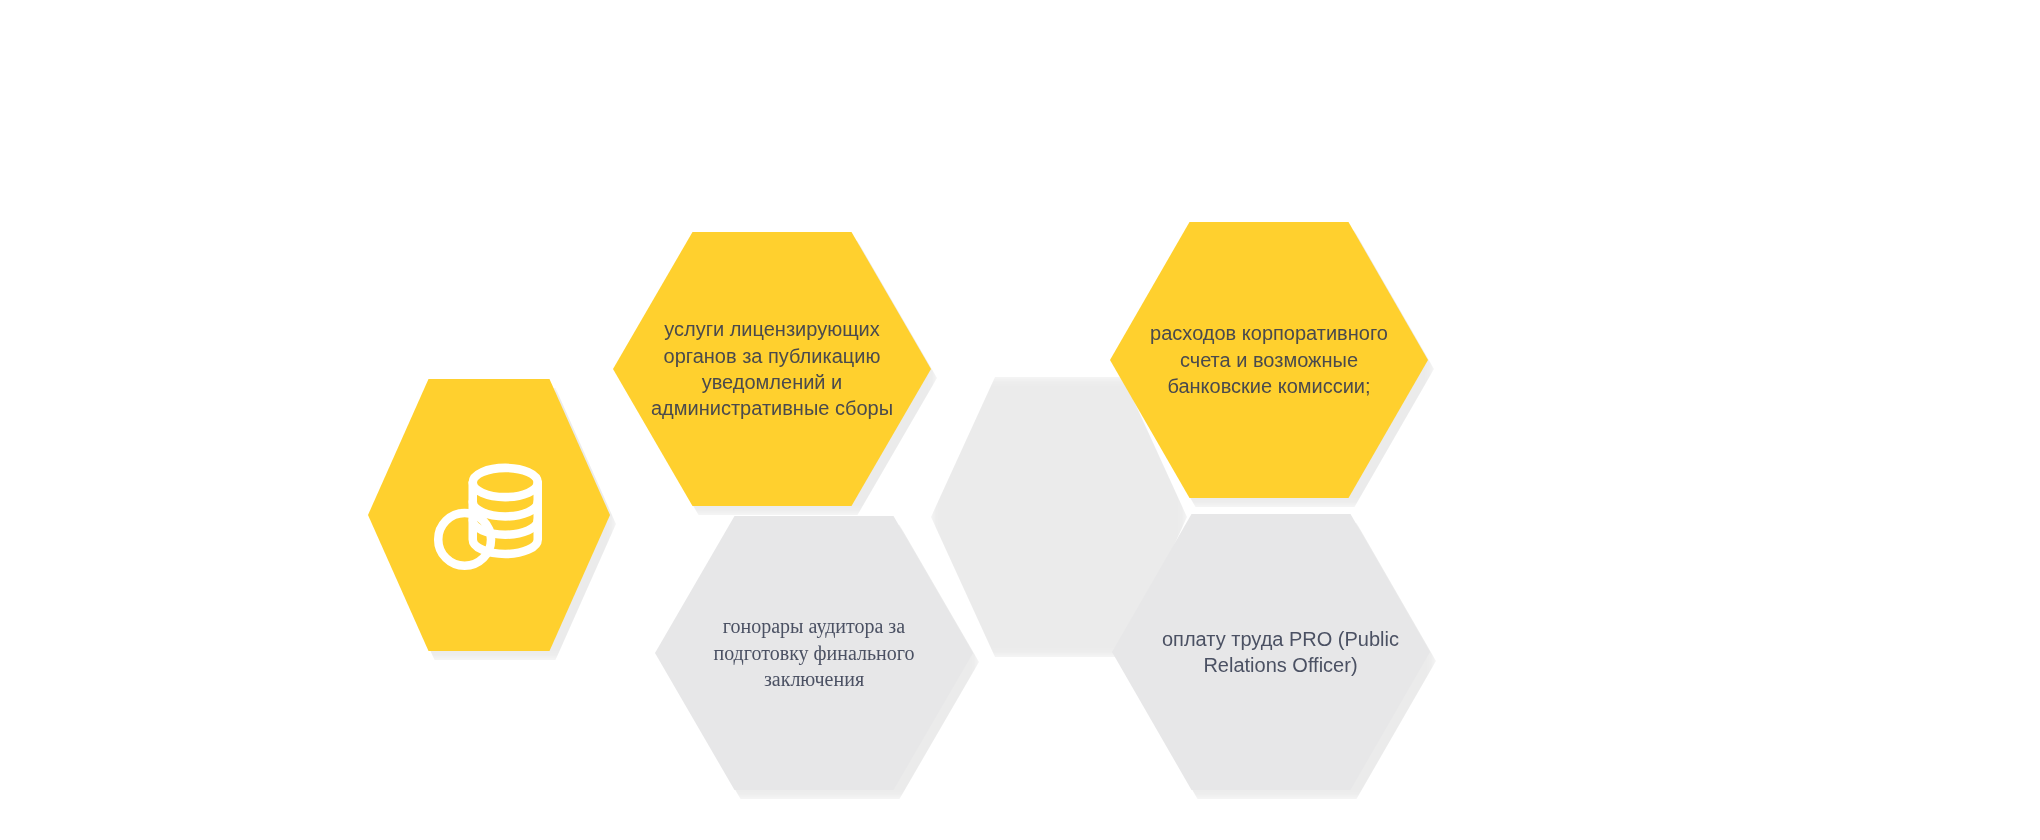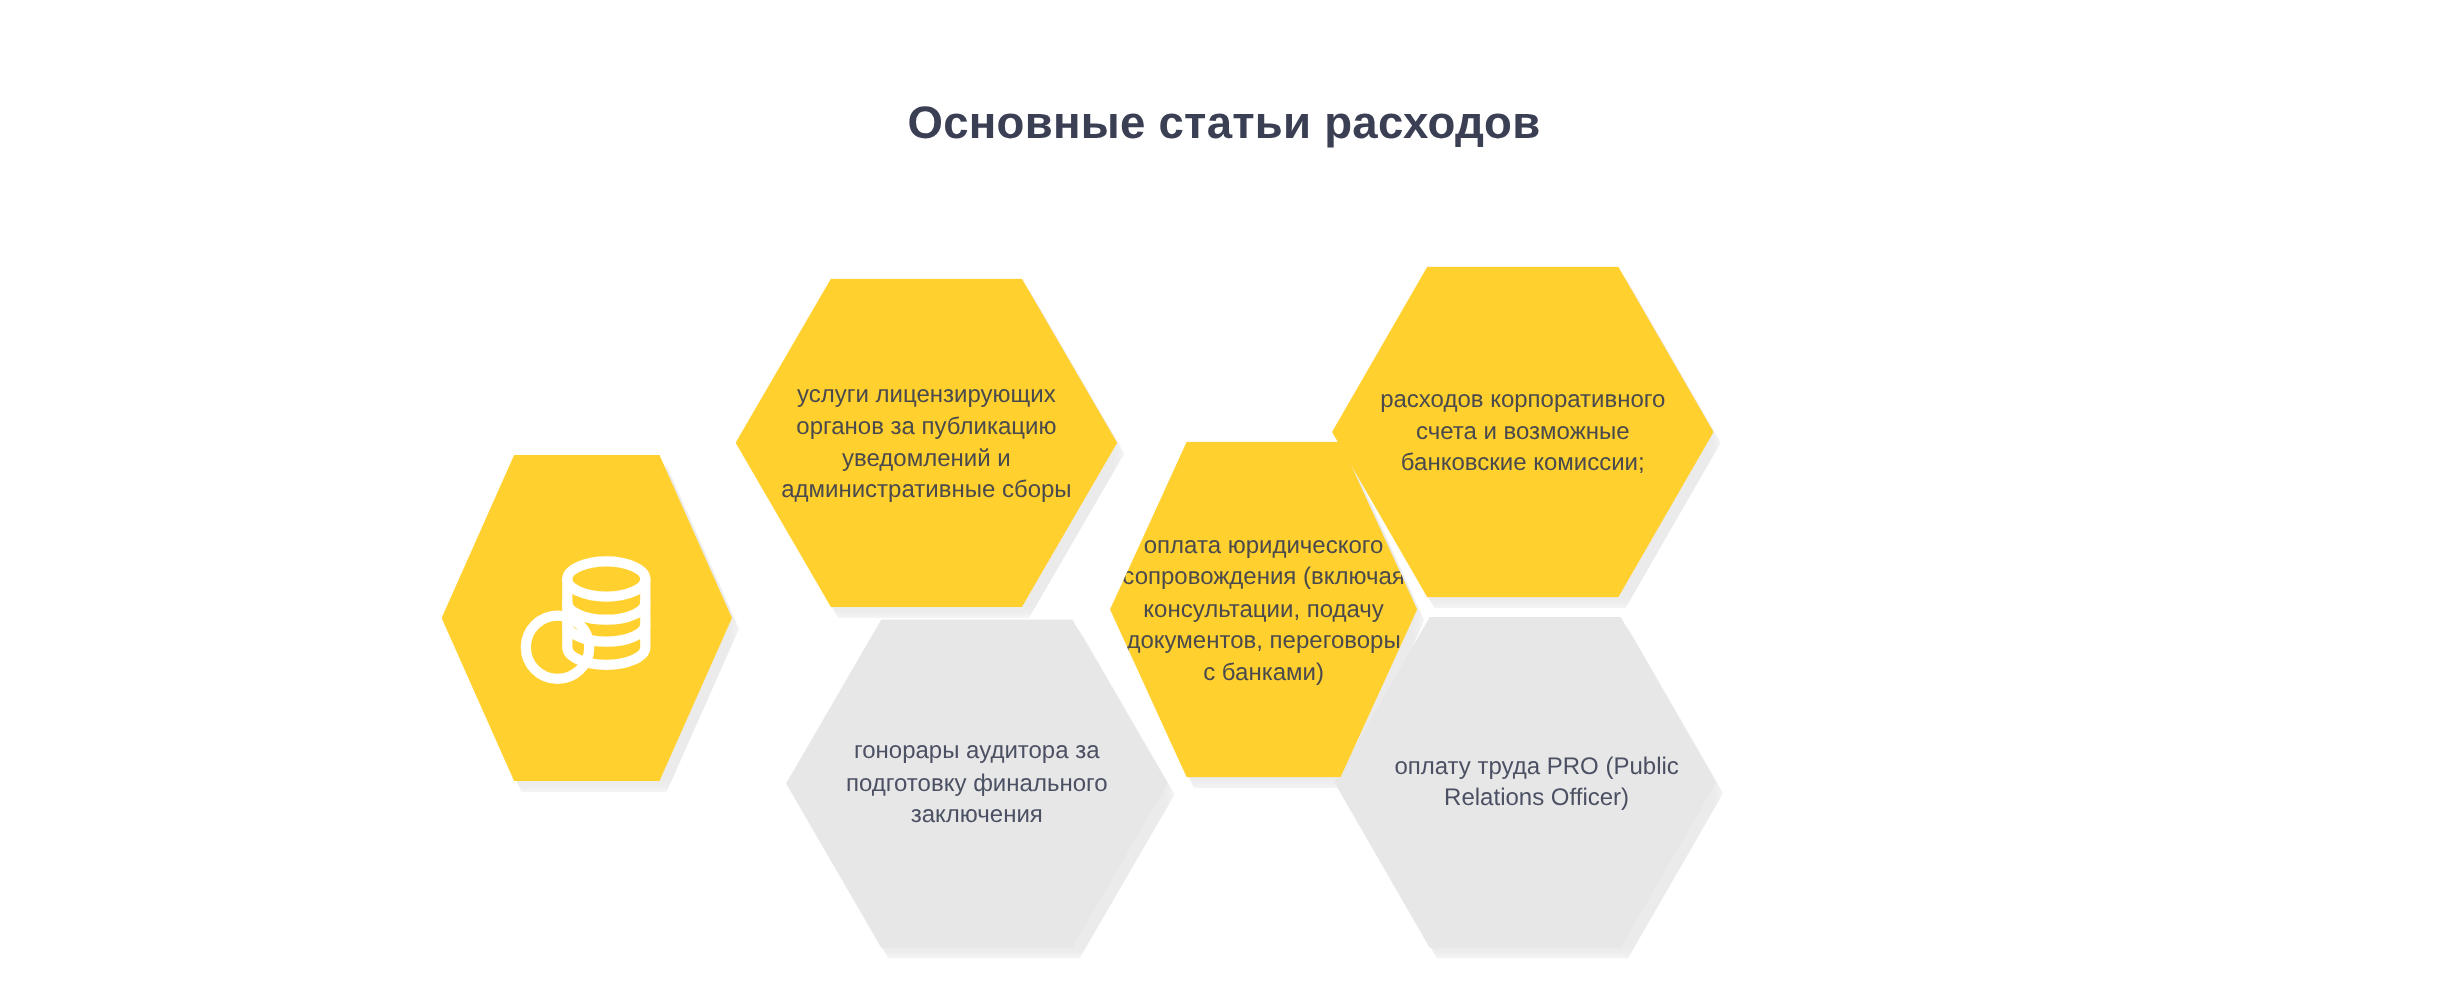--- a/index.html
+++ b/index.html
@@ -96,31 +96,30 @@
   #hex-legal-sh    { left: 931px; top: 363px; width: 256px; height: 280px; }
 
   #hex-bank        { left: 1110px; top: 208px; width: 318px; height: 276px; }
   #hex-bank-sh     { left: 1116px; top: 217px; width: 318px; height: 276px; }
 
   #hex-pro         { left: 1112px; top: 500px; width: 318px; height: 276px; }
   #hex-pro-sh      { left: 1118px; top: 509px; width: 318px; height: 276px; }
 
   
   #hex-licensing .hex-label { width: 78%; font-size: 20px; }
-  #hex-auditor   .hex-label { width: 76%; font-size: 20px; }
+  #hex-auditor   .hex-label { width: 76%; font-size: 20px; font-family: Liberation Serif, serif; }
   #hex-legal     .hex-label { width: 92%; font-size: 20px; }
   #hex-bank      .hex-label { width: 80%; font-size: 20px; }
   #hex-pro       .hex-label { width: 78%; font-size: 20px; margin-left: 19px; }
 </style>
 </head>
 <body>
 
 <div id="slide">
 
-  <div class="slide-title">Основные статьи расходов</div>
 
   <div class="honeycomb">
 
     <div class="hex-shadow" id="hex-icon-sh"></div>
     <div class="hex-shadow" id="hex-licensing-sh"></div>
     <div class="hex-shadow" id="hex-auditor-sh"></div>
     <div class="hex-shadow" id="hex-bank-sh"></div>
     <div class="hex-shadow" id="hex-pro-sh"></div>
     <div class="hex-shadow" id="hex-legal-sh"></div>
 
@@ -145,18 +144,15 @@
     </div>
 
     <div class="hex yellow" id="hex-bank">
       <div class="hex-label">расходов корпоративного счета и возможные банковские комиссии;</div>
     </div>
 
     <div class="hex grey" id="hex-pro">
       <div class="hex-label">оплату труда PRO (Public Relations Officer)</div>
     </div>
 
-    <div class="hex yellow" id="hex-legal">
-      <div class="hex-label">оплата юридического сопровождения (включая консультации, подачу документов, переговоры с банками)</div>
-    </div>
 
   </div>
 </div>
 
 </body></html>

